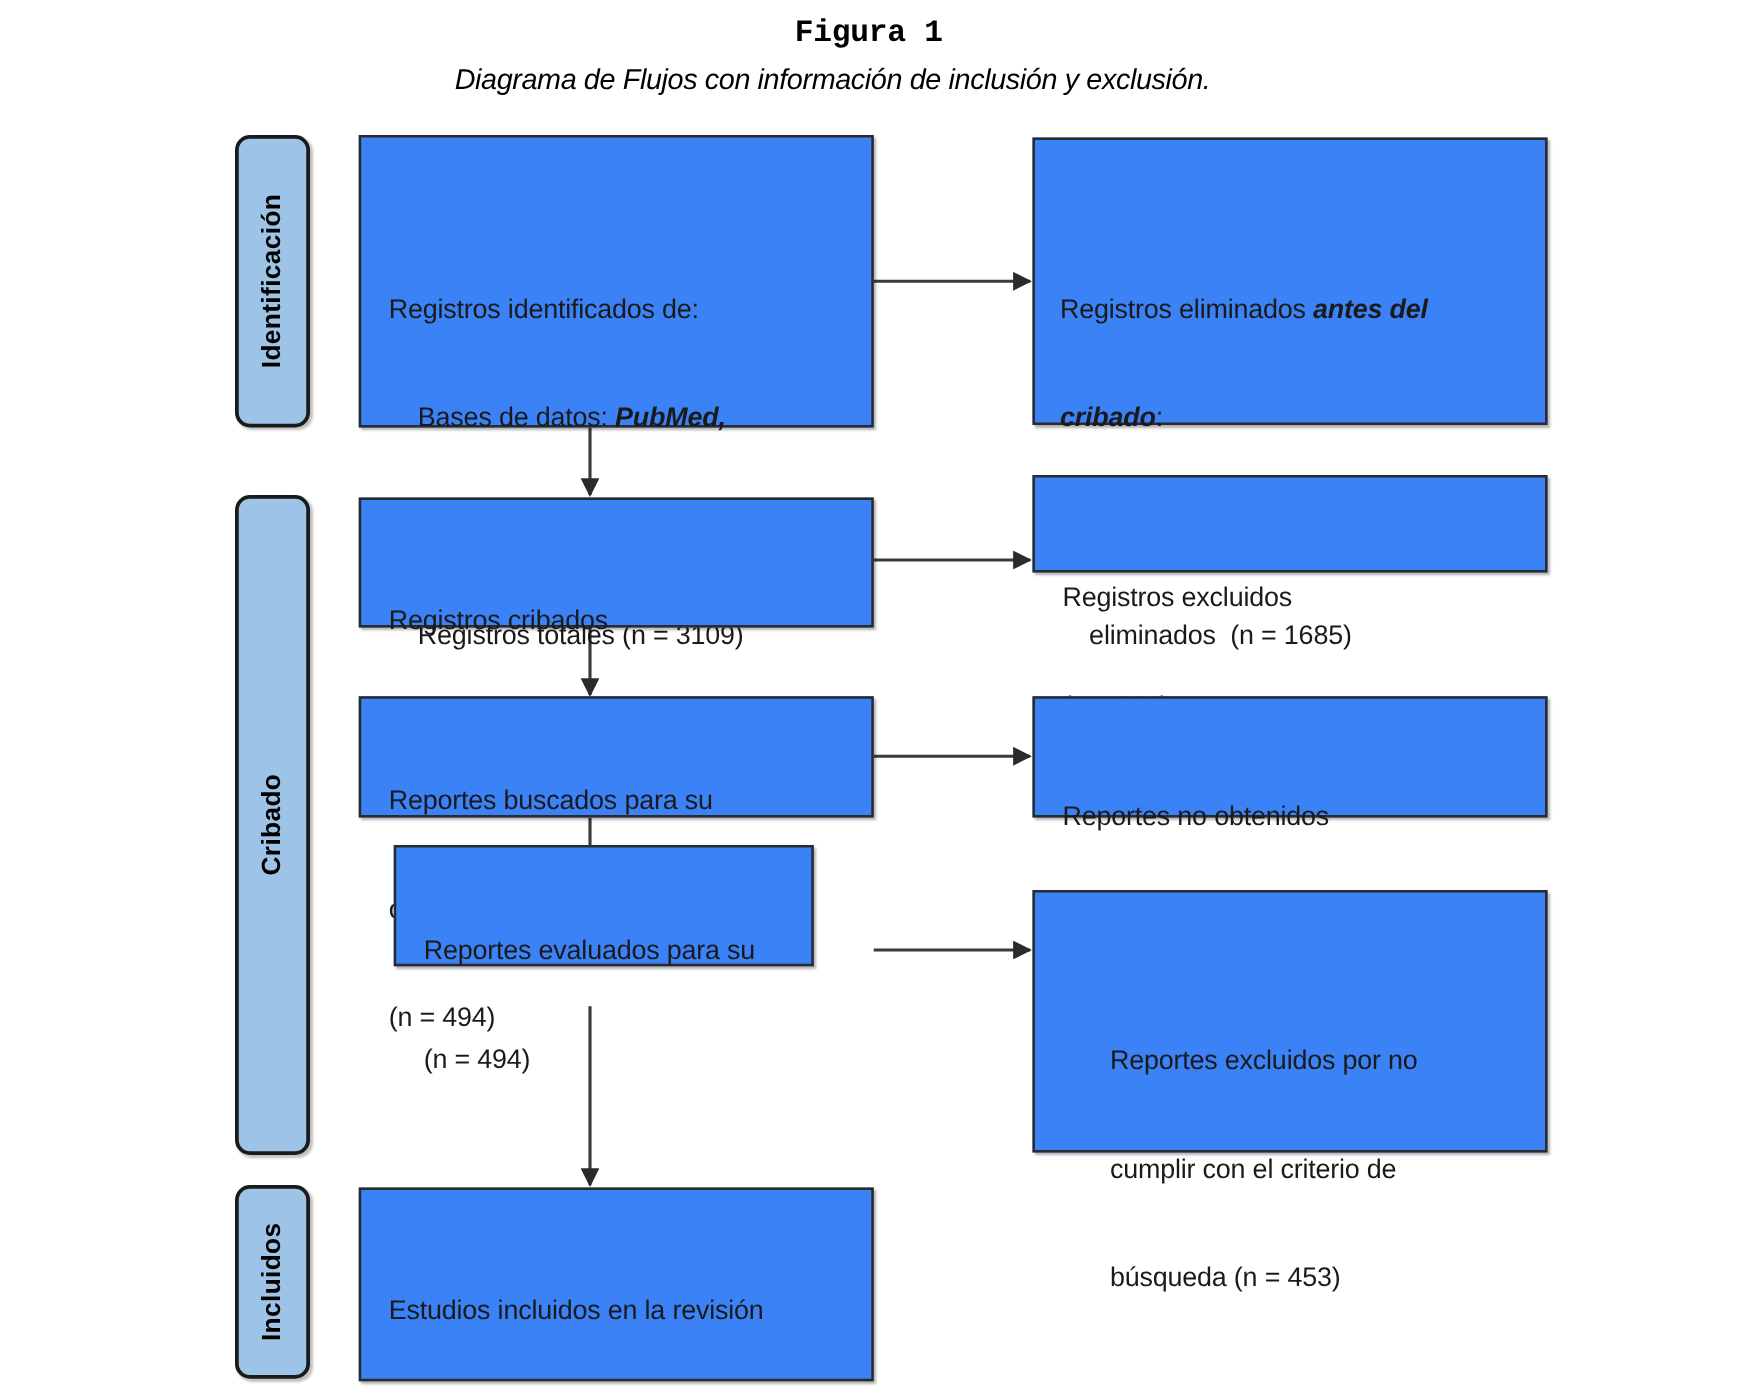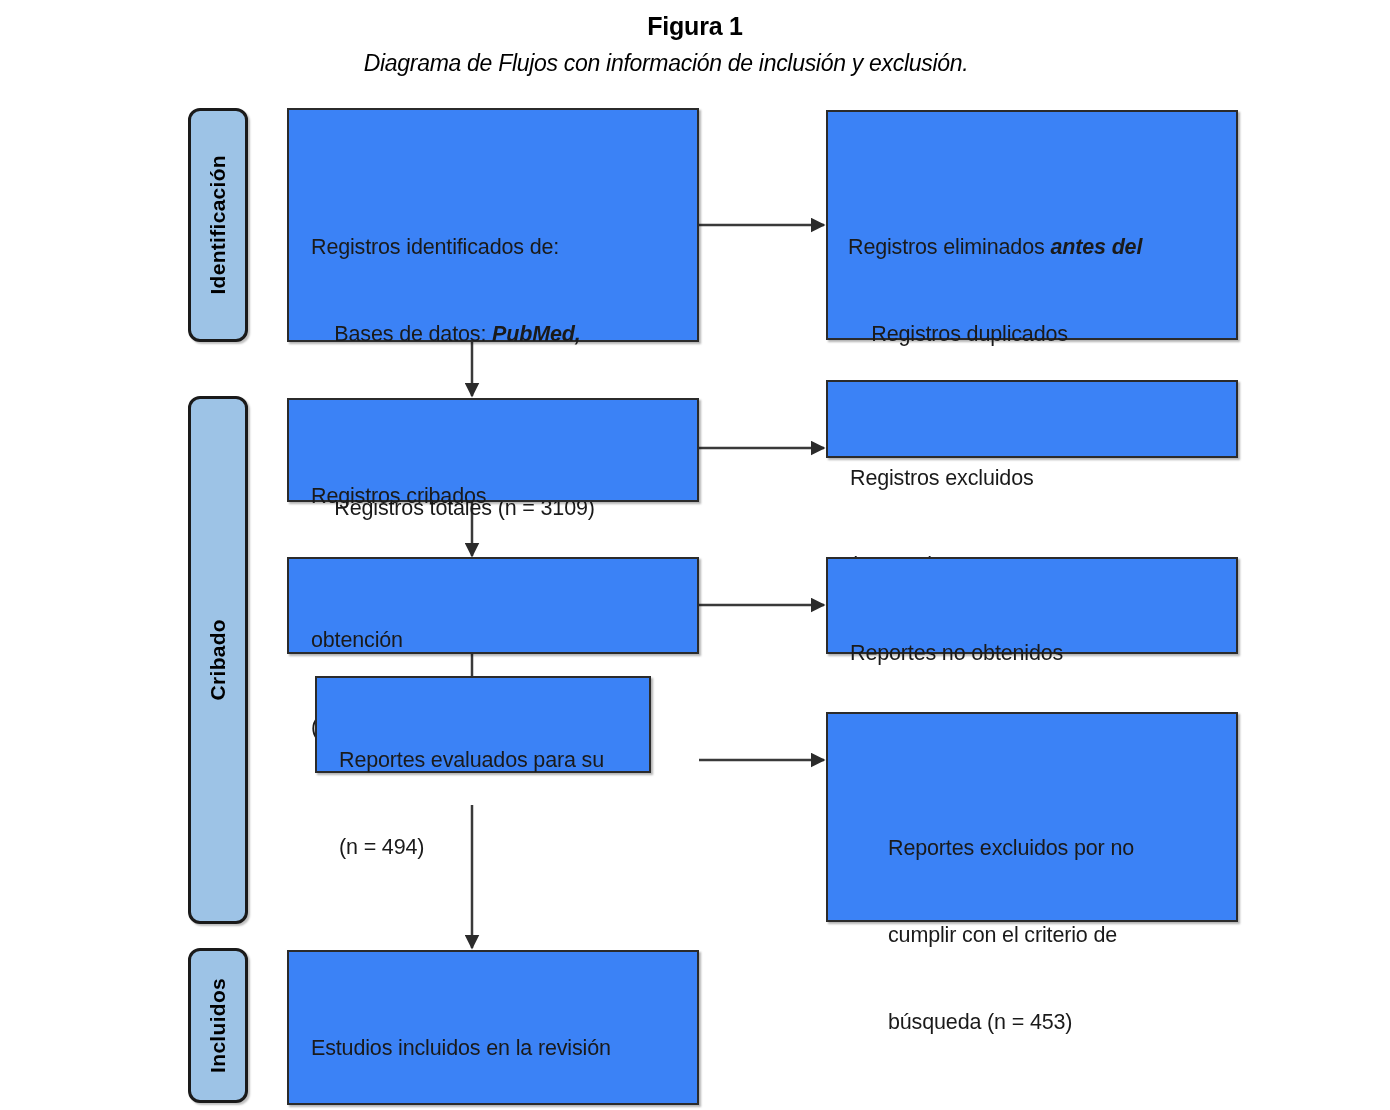--- a/index.html
+++ b/index.html
@@ -20,21 +20,21 @@
     background: #ffffff;
   }
 
   
   .fig-title {
     position: absolute;
     left: 0;
     top: 12px;
     width: 1390px;
     text-align: center;
-    font-family: Liberation Sans, sans-serif;
+    font-family: Liberation Mono, monospace;
     font-weight: bold;
     font-size: 25px;
     color: #000000;
     letter-spacing: -0.2px;
   }
   .fig-subtitle {
     position: absolute;
     left: 0;
     top: 50px;
     width: 1332px;
@@ -145,20 +145,21 @@
       <div>Registros identificados de:</div>
       <div><span>    Bases de datos: </span><span class="ital">PubMed,</span></div>
       <div class="ital">Google Scholar y PsycNet</div>
       <div>    Registros totales (n = 3109)</div>
     </div>
   </div>
 
   <div class="flow-box" style="left:826px; top:110px; width:412px; height:230px;">
     <div class="box-text" style="position:absolute; left:20px; top:63px; width:384px;">
       <div><span>Registros eliminados </span><span class="ital">antes del</span></div>
+      <div><span class="ital">cribado</span><span>:</span></div>
       <div>    Registros duplicados</div>
       <div>    eliminados  (n = 1685)</div>
     </div>
   </div>
 
   <div class="flow-box" style="left:287px; top:398px; width:412px; height:104px;">
     <div class="box-text" style="position:absolute; left:22px; top:24px; width:382px;">
       <div>Registros cribados</div>
       <div>(n = 1424)</div>
     </div>
@@ -166,20 +167,21 @@
 
   <div class="flow-box" style="left:826px; top:380px; width:412px; height:78px;">
     <div class="box-text" style="position:absolute; left:22px; top:24px; width:382px;">
       <div>Registros excluidos</div>
       <div>(n = 930)</div>
     </div>
   </div>
 
   <div class="flow-box" style="left:287px; top:557px; width:412px; height:97px;">
     <div class="box-text" style="position:absolute; left:22px; top:9px; width:382px;">
+      <div>Reportes buscados para su</div>
       <div>obtención</div>
       <div>(n = 494)</div>
     </div>
   </div>
 
   <div class="flow-box" style="left:826px; top:557px; width:412px; height:97px;">
     <div class="box-text" style="position:absolute; left:22px; top:22px; width:382px;">
       <div>Reportes no obtenidos</div>
       <div>(n = 0)</div>
     </div>

